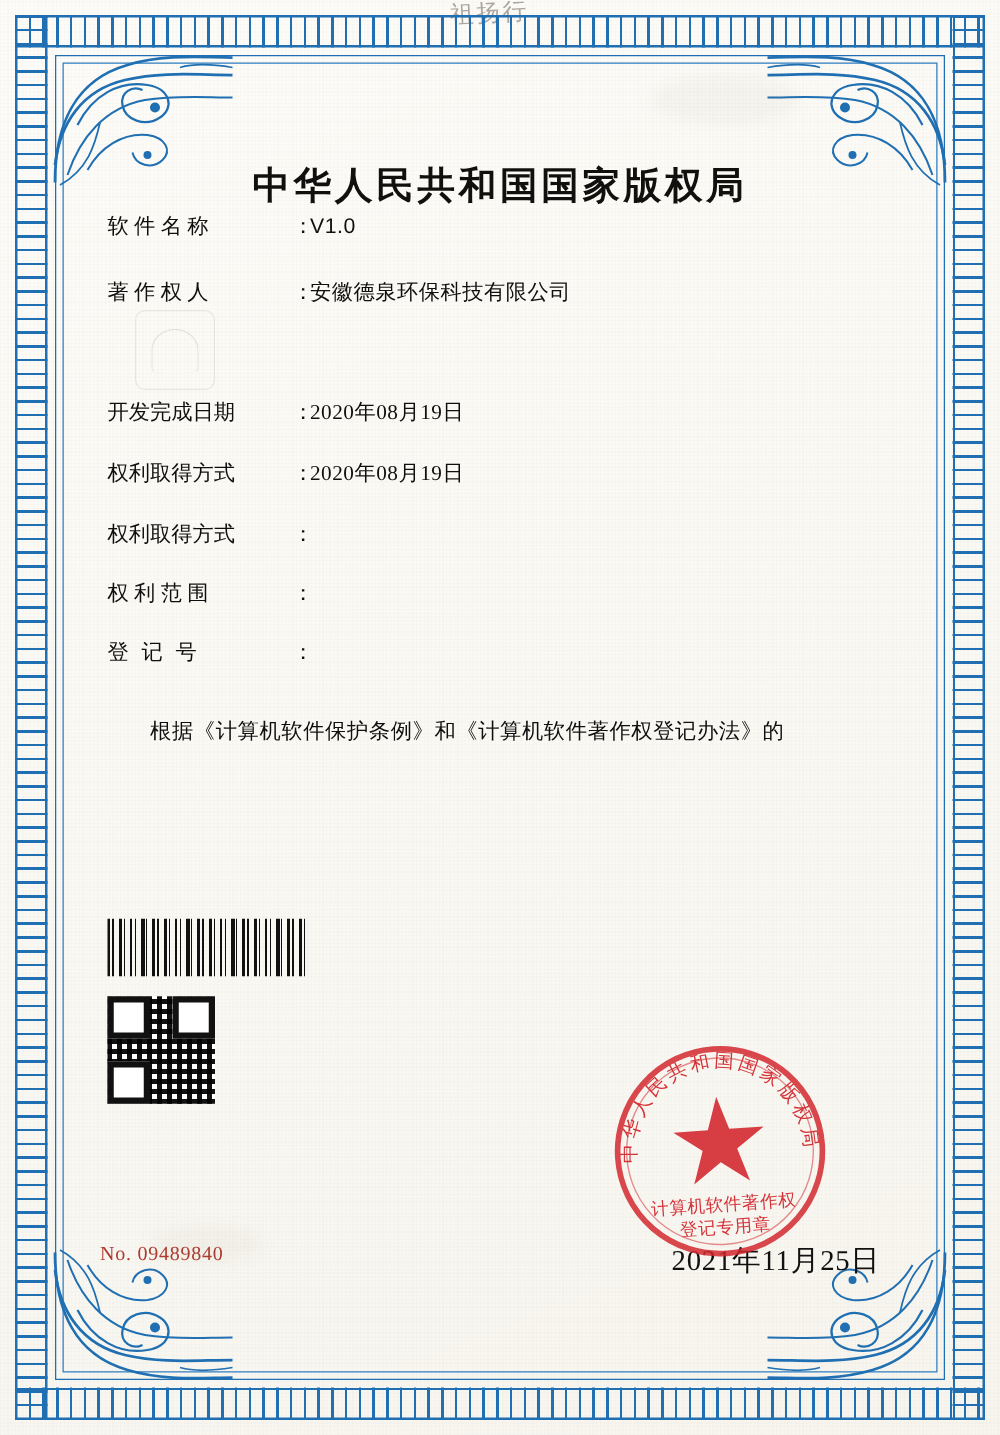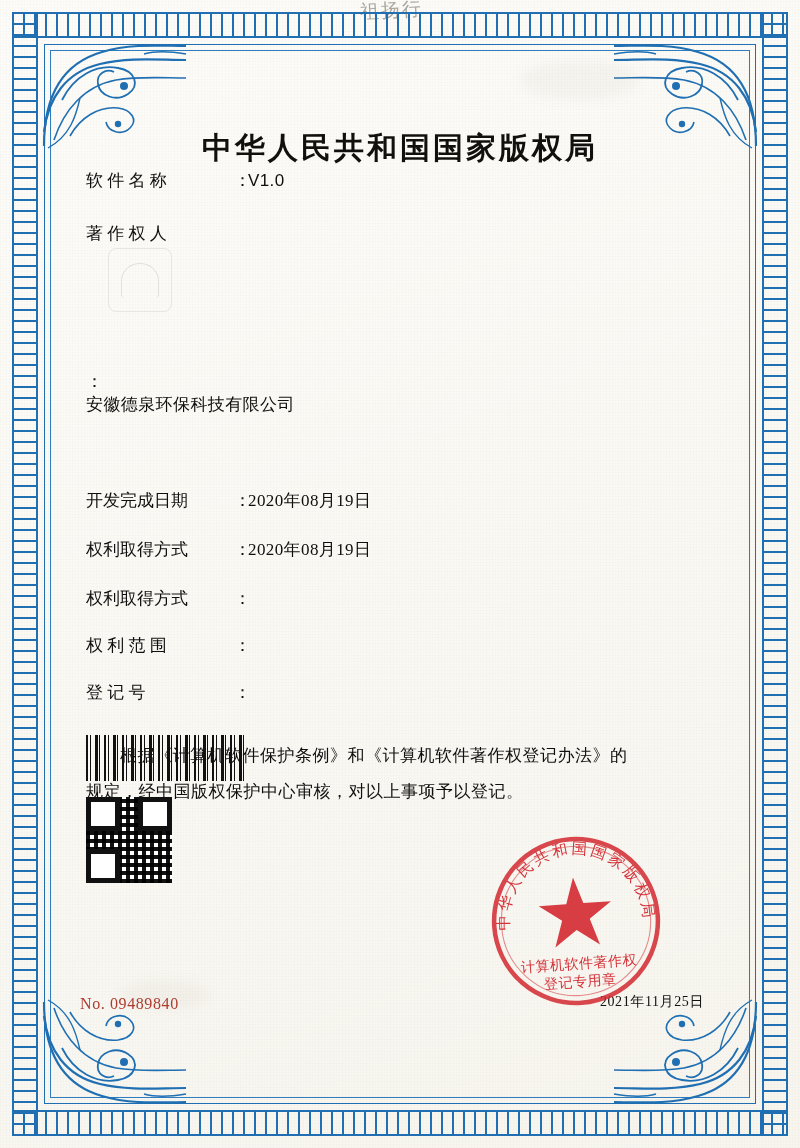--- a/index.html
+++ b/index.html
@@ -251,21 +251,21 @@
     top: 995px;
     font-size: 16px;
     color: #b03a2e;
     letter-spacing: .6px;
     font-family: "Liberation Serif", serif;
   }
   .issue-date {
     position: absolute;
     right: 96px;
     top: 993px;
-    font-size: 14px;
+    font-size: 23px;
     color: #111;
     letter-spacing: .6px;
   }
 
   
   .seal {
     position: absolute;
     left: 485px;
     top: 830px;
     width: 182px;
@@ -369,21 +369,21 @@
     <div class="fields">
 
       <div class="field-row">
         <span class="field-label">软 件 名 称</span>
         <span class="field-colon">：</span>
         <span class="field-value">
           <span class="line2">V1.0</span>
         </span>
       </div>
 
-      <div class="field-row" style="margin-top:28px;flex-direction:column;">
+      <div class="field-row" style="margin-top:28px;">
         <span class="field-label">著 作 权 人</span>
         <span class="field-colon">：</span>
         <span class="field-value">安徽德泉环保科技有限公司</span>
       </div>
 
       <div class="gap-big"></div>
 
       <div class="field-row" style="margin-top:24px;">
         <span class="field-label">开发完成日期</span>
         <span class="field-colon">：</span>
@@ -399,30 +399,29 @@
       <div class="field-row" style="margin-top:24px;">
         <span class="field-label">权利取得方式</span>
         <span class="field-colon">：</span>
       </div>
 
       <div class="field-row" style="margin-top:24px;">
         <span class="field-label">权 利 范 围</span>
         <span class="field-colon">：</span>
       </div>
 
-      <div class="field-row" style="margin-top:24px;">
+      <div class="field-row" style="margin-top:24px;font-family:Liberation Mono, monospace;">
         <span class="field-label">登 记 号</span>
         <span class="field-colon">：</span>
       </div>
 
     </div>
 
     <div class="paragraph">
       <span class="p-indent">根据《计算机软件保护条例》和《计算机软件著作权登记办法》的</span>
-      <span>规定，经中国版权保护中心审核，对以上事项予以登记。</span>
     </div>
 
   </div>
 
   <div class="codes">
     <div class="barcode"></div>
     <div class="qr">
       <div class="qr-bl"></div>
     </div>
   </div>

